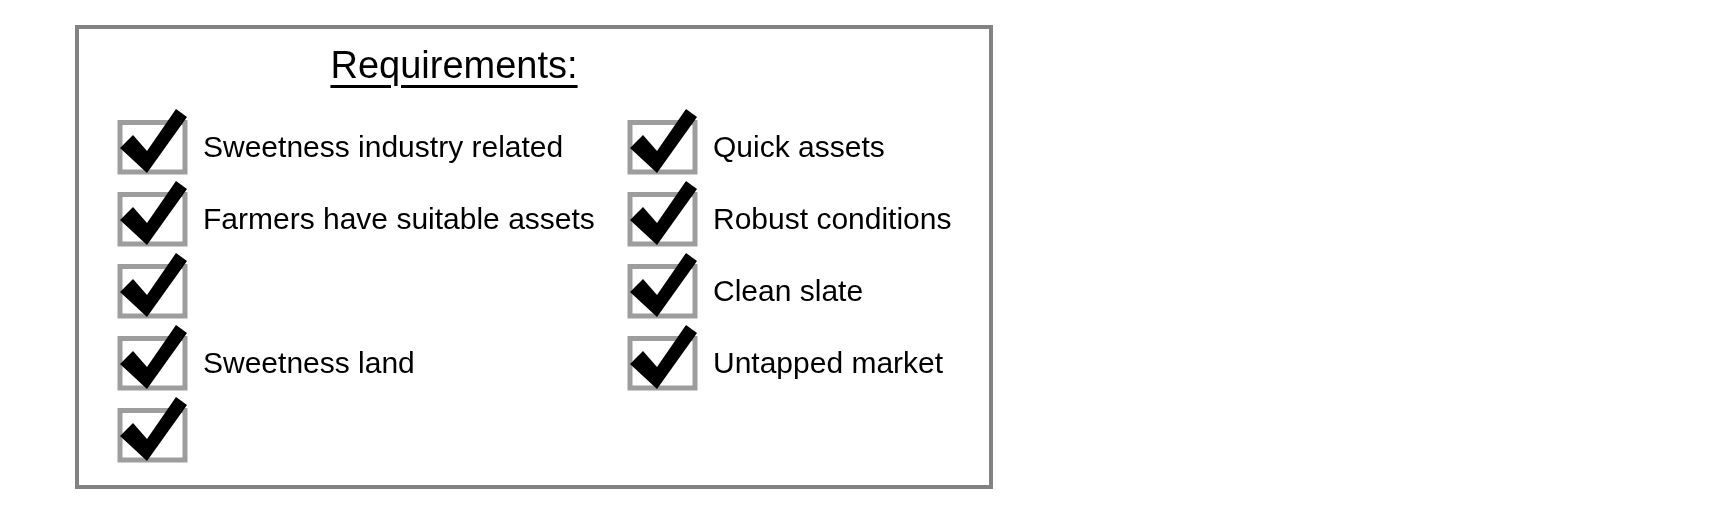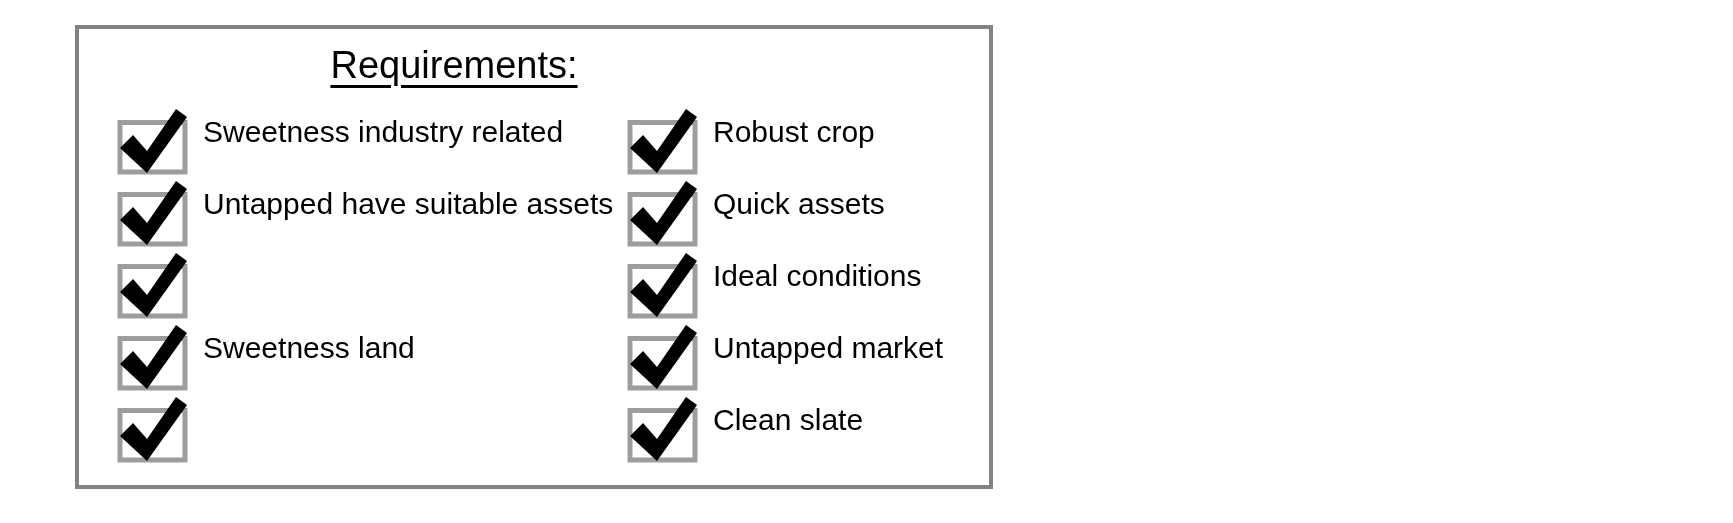--- a/index.html
+++ b/index.html
@@ -40,21 +40,21 @@
     text-underline-offset: 7px;
   }
   .col {
     position: absolute;
     top: 80px;
   }
   .col-left  { left: 38px;  }
   .col-right { left: 548px; }
   .row {
     display: flex;
-    align-items: flex-start;
+    align-items: center;
     height: 66px;
     margin-bottom: 6px;
   }
   .cb {
     flex: 0 0 auto;
     width: 72px;
     height: 66px;
     line-height: 0;
   }
   .label {
@@ -86,21 +86,21 @@
         <span class="label">Sweetness industry related</span>
       </div>
 
       <div class="row">
         <span class="cb">
           <svg width="72" height="66" viewBox="0 0 72 66">
             <rect x="3" y="13.5" width="65" height="49.5" fill="#ffffff" stroke="#9d9d9d" stroke-width="5"></rect>
             <polygon fill="#000000" points="3,39 16,26 30,42 59,0 70,8 30,64"></polygon>
           </svg>
         </span>
-        <span class="label">Untapped have suitable assets</span>
+        <span class="label">Farmers have suitable assets</span>
       </div>
 
       <div class="row">
         <span class="cb">
           <svg width="72" height="66" viewBox="0 0 72 66">
             <rect x="3" y="13.5" width="65" height="49.5" fill="#ffffff" stroke="#9d9d9d" stroke-width="5"></rect>
             <polygon fill="#000000" points="3,39 16,26 30,42 59,0 70,8 30,64"></polygon>
           </svg>
         </span>
       </div>
@@ -121,66 +121,57 @@
             <rect x="3" y="13.5" width="65" height="49.5" fill="#ffffff" stroke="#9d9d9d" stroke-width="5"></rect>
             <polygon fill="#000000" points="3,39 16,26 30,42 59,0 70,8 30,64"></polygon>
           </svg>
         </span>
       </div>
 
     </div>
 
     <div class="col col-right">
 
-      <div class="row">
-        <span class="cb">
-          <svg width="72" height="66" viewBox="0 0 72 66">
-            <rect x="3" y="13.5" width="65" height="49.5" fill="#ffffff" stroke="#9d9d9d" stroke-width="5"></rect>
-            <polygon fill="#000000" points="3,39 16,26 30,42 59,0 70,8 30,64"></polygon>
-          </svg>
-        </span>
-        <span class="label">Robust crop</span>
-      </div>
 
       <div class="row">
         <span class="cb">
           <svg width="72" height="66" viewBox="0 0 72 66">
             <rect x="3" y="13.5" width="65" height="49.5" fill="#ffffff" stroke="#9d9d9d" stroke-width="5"></rect>
             <polygon fill="#000000" points="3,39 16,26 30,42 59,0 70,8 30,64"></polygon>
           </svg>
         </span>
         <span class="label">Quick assets</span>
       </div>
 
       <div class="row">
         <span class="cb">
           <svg width="72" height="66" viewBox="0 0 72 66">
             <rect x="3" y="13.5" width="65" height="49.5" fill="#ffffff" stroke="#9d9d9d" stroke-width="5"></rect>
             <polygon fill="#000000" points="3,39 16,26 30,42 59,0 70,8 30,64"></polygon>
           </svg>
         </span>
-        <span class="label">Ideal conditions</span>
+        <span class="label">Robust conditions</span>
+      </div>
+
+      <div class="row">
+        <span class="cb">
+          <svg width="72" height="66" viewBox="0 0 72 66">
+            <rect x="3" y="13.5" width="65" height="49.5" fill="#ffffff" stroke="#9d9d9d" stroke-width="5"></rect>
+            <polygon fill="#000000" points="3,39 16,26 30,42 59,0 70,8 30,64"></polygon>
+          </svg>
+        </span>
+        <span class="label">Clean slate</span>
       </div>
 
       <div class="row">
         <span class="cb">
           <svg width="72" height="66" viewBox="0 0 72 66">
             <rect x="3" y="13.5" width="65" height="49.5" fill="#ffffff" stroke="#9d9d9d" stroke-width="5"></rect>
             <polygon fill="#000000" points="3,39 16,26 30,42 59,0 70,8 30,64"></polygon>
           </svg>
         </span>
         <span class="label">Untapped market</span>
       </div>
 
-      <div class="row">
-        <span class="cb">
-          <svg width="72" height="66" viewBox="0 0 72 66">
-            <rect x="3" y="13.5" width="65" height="49.5" fill="#ffffff" stroke="#9d9d9d" stroke-width="5"></rect>
-            <polygon fill="#000000" points="3,39 16,26 30,42 59,0 70,8 30,64"></polygon>
-          </svg>
-        </span>
-        <span class="label">Clean slate</span>
-      </div>
-
     </div>
 
   </div>
 </div>
 
 </body></html>

